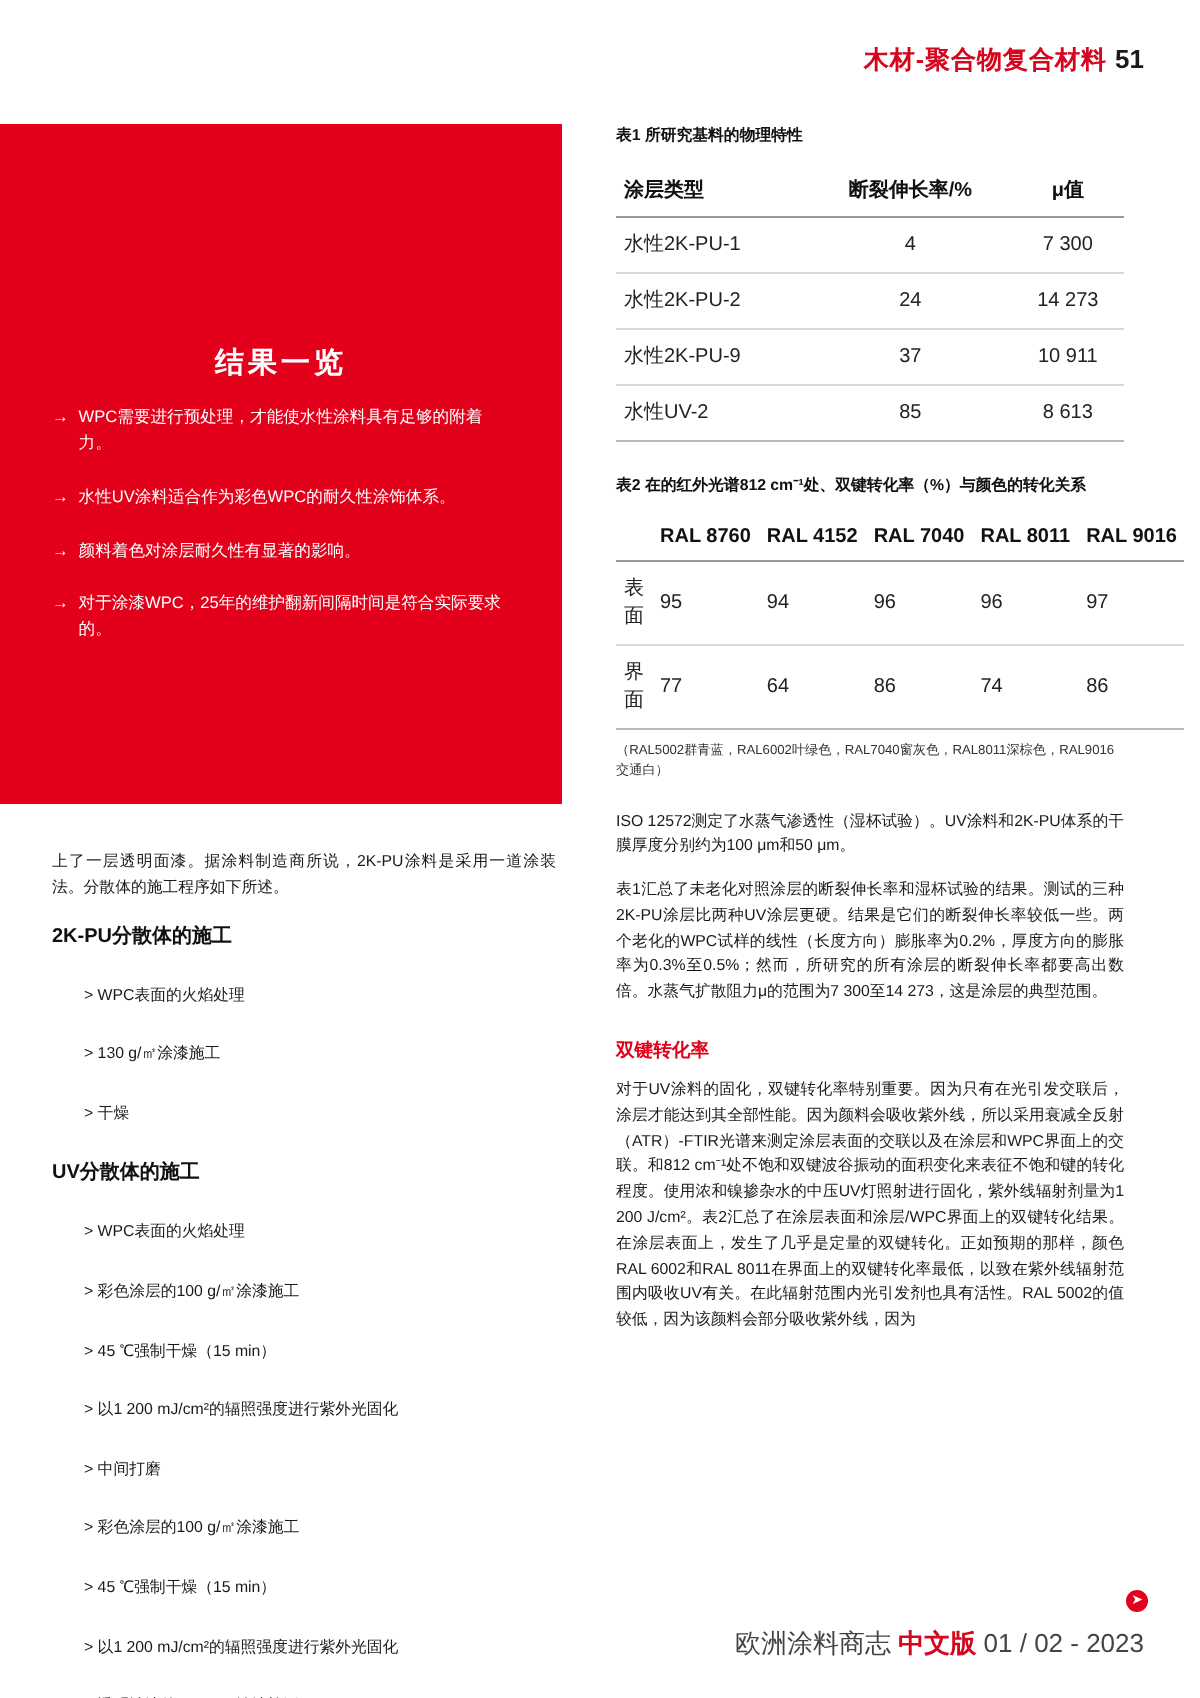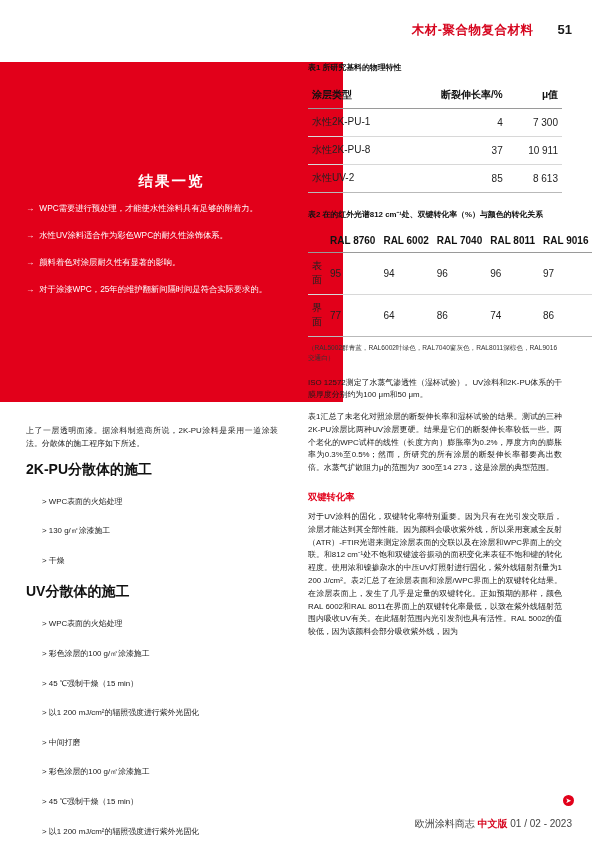--- a/index.html
+++ b/index.html
@@ -19,40 +19,40 @@
     height: 849px;
   }
 
   
   .header {
     position: absolute;
     top: 22px;
     right: 28px;
     display: flex;
     align-items: baseline;
-    gap: 24px;
+    gap: 4px;
   }
   .header-title {
     font-size: 12.5px;
     font-weight: bold;
     color: #d6061f;
     letter-spacing: 0.5px;
   }
   .header-page {
     font-size: 13px;
     font-weight: bold;
     color: #1a1a1a;
   }
 
   
   .red-panel {
     position: absolute;
     left: 0;
     top: 62px;
-    width: 343px;
+    width: 281px;
     height: 340px;
     background: #e2001a;
     color: #ffffff;
     padding: 16px 26px;
   }
   .red-panel-title {
     position: absolute;
     top: 110px;
     left: 0;
     width: 100%;
@@ -84,21 +84,21 @@
     width: 252px;
   }
   .body-text {
     font-size: 7.9px;
     line-height: 1.62;
     text-align: justify;
     margin: 0 0 10px 0;
     color: #1a1a1a;
   }
   .sub-head {
-    font-size: 14px;
+    font-size: 10px;
     font-weight: bold;
     margin: 6px 0 6px 0;
     color: #111;
   }
   .bullet {
     font-size: 7.9px;
     line-height: 1.72;
     margin: 16px;
     color: #1a1a1a;
   }
@@ -136,21 +136,21 @@
     color: #111;
     white-space: nowrap;
   }
   table td {
     padding: 6.5px 4px;
     border-bottom: 0.7px solid #d8d8d8;
     color: #222;
   }
   table tr.head-row th { border-bottom: 0.8px solid #9a9a9a; }
   table tr:last-child td { border-bottom: 0.7px solid #b9b9b9; }
-  .t1 td.num, .t1 th.num { text-align: right; }
+  .t1 td.num, .t1 th.num { text-align: center; }
   .t2 th, .t2 td { text-align: left; }
   .t2 th.c, .t2 td.c { text-align: left; }
   .tbl-note {
     font-size: 6.6px;
     line-height: 1.5;
     color: #333;
     margin: 6px 0 0 0;
   }
   .right-body {
     margin-top: 14px;
@@ -160,21 +160,21 @@
     line-height: 1.62;
     text-align: justify;
     margin: 0 0 9px 0;
   }
 
   
   .footer {
     position: absolute;
     bottom: 18px;
     right: 28px;
-    font-size: 10px;
+    font-size: 13px;
     color: #444;
   }
   .footer b { color: #d6061f; }
   .footer-dot {
     position: absolute;
     right: 26px;
     bottom: 43px;
     width: 11px;
     height: 11px;
     border-radius: 50%;
@@ -251,39 +251,44 @@
           <th class="num">μ值</th>
         </tr>
       </thead>
       <tbody>
         <tr>
           <td>水性2K-PU-1</td>
           <td class="num">4</td>
           <td class="num">7 300</td>
         </tr>
         <tr>
-          <td>水性2K-PU-8</td>
+          <td>水性2K-PU-2</td>
+          <td class="num">24</td>
+          <td class="num">14 273</td>
+        </tr>
+        <tr>
+          <td>水性2K-PU-9</td>
           <td class="num">37</td>
           <td class="num">10 911</td>
         </tr>
         <tr>
           <td>水性UV-2</td>
           <td class="num">85</td>
           <td class="num">8 613</td>
         </tr>
       </tbody>
     </table>
 
     <div class="tbl-caption" style="margin-top:16px;">表2 在的红外光谱812 cm⁻¹处、双键转化率（%）与颜色的转化关系</div>
     <table class="t2">
       <thead>
         <tr class="head-row">
           <th></th>
           <th class="c">RAL 8760</th>
-          <th class="c">RAL 6002</th>
+          <th class="c">RAL 4152</th>
           <th class="c">RAL 7040</th>
           <th class="c">RAL 8011</th>
           <th class="c">RAL 9016</th>
         </tr>
       </thead>
       <tbody>
         <tr>
           <td>表面</td>
           <td class="c">95</td>
           <td class="c">94</td>

